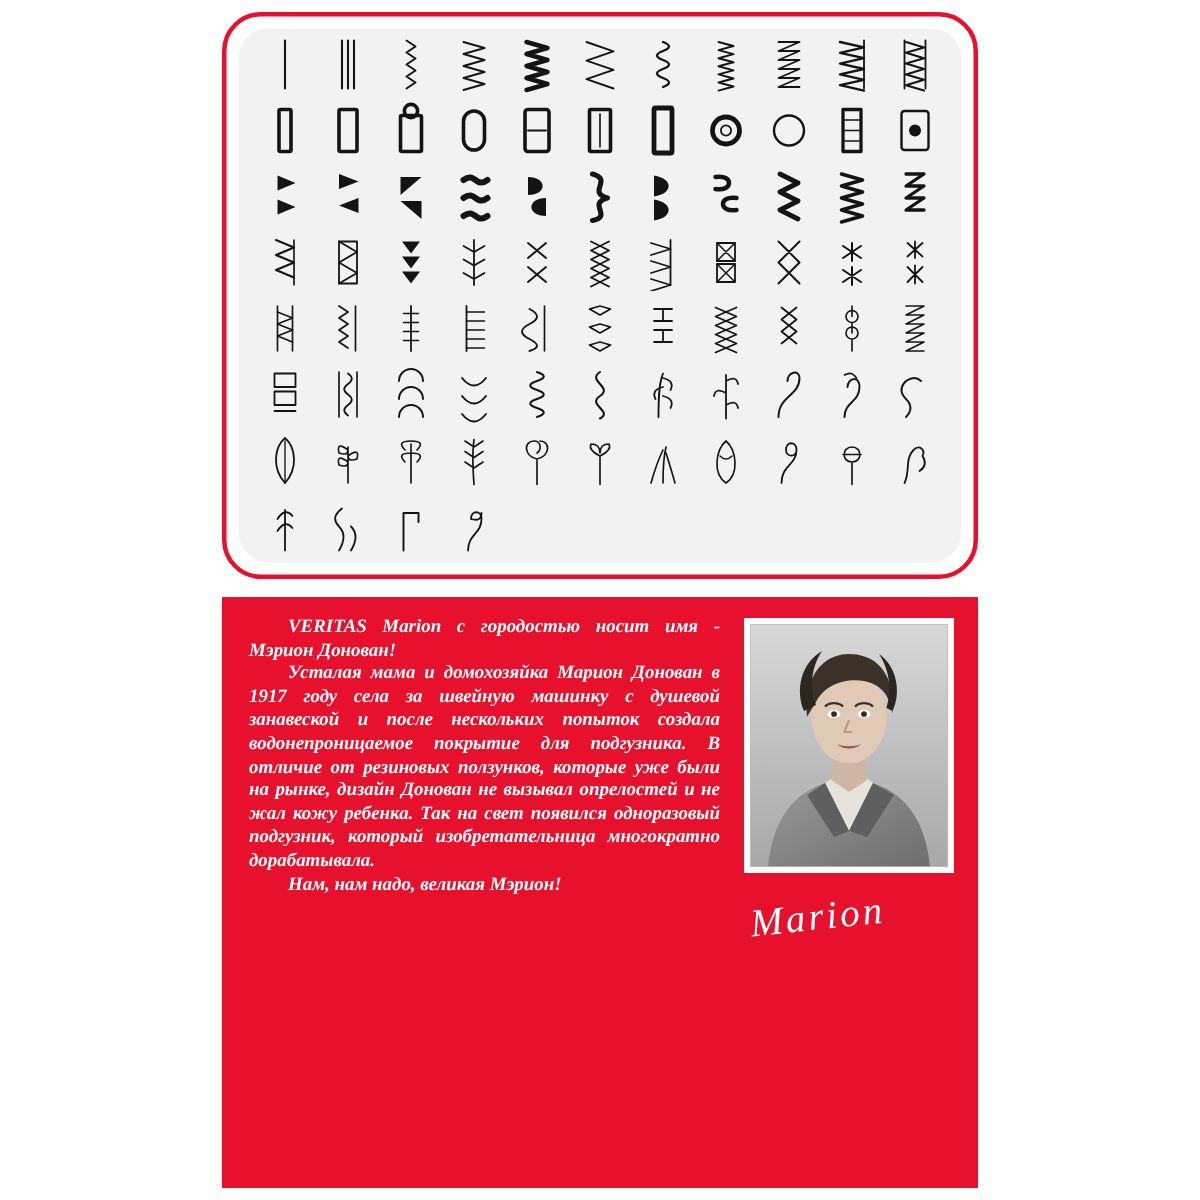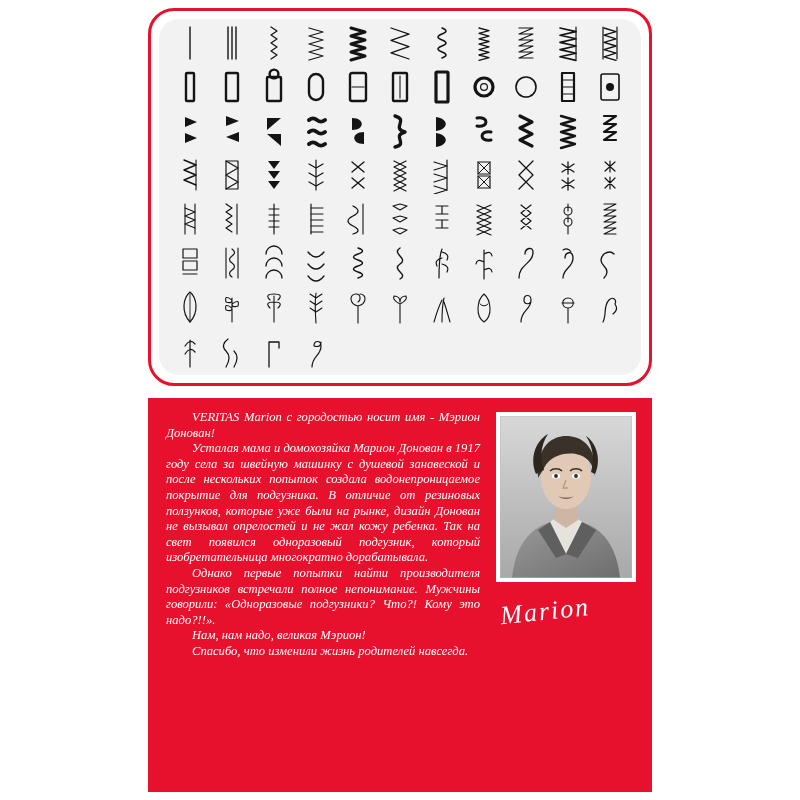--- a/index.html
+++ b/index.html
@@ -74,21 +74,21 @@
     box-sizing: border-box;
   }
   .story-text {
     position: absolute;
     left: 18px;
     top: 12px;
     width: 314px;
     color: #ffffff;
     font-family: "Liberation Serif", serif;
     font-style: italic;
-    font-weight: normal;
+    font-weight: bold;
     font-size: 12.6px;
     line-height: 15.6px;
     text-align: justify;
   }
   .story-text p {
     margin: 0 0 0 0;
     text-indent: 26px;
   }
   .photo-wrap {
     position: absolute;
@@ -601,23 +601,21 @@
           <div class="stitch-cell"></div>
         </div>
     </div>
   </div>
 
   <div class="story-card">
 
     <div class="story-text" id="story-text">
         <p>VERITAS Marion с городостью носит имя - Мэрион Донован!</p>
         <p>Усталая мама и домохозяйка Марион Донован в 1917 году села за швейную машинку с душевой занавеской и после нескольких попыток создала водонепроницаемое покрытие для подгузника. В отличие от резиновых ползунков, которые уже были на рынке, дизайн Донован не вызывал опрелостей и не жал кожу ребенка. Так на свет появился одноразовый подгузник, который изобретательница многократно дорабатывала.</p>
-        <p>Однако первые попытки найти производителя подгузников встречали полное непонимание. Мужчины говорили: «Одноразовые подгузники? Что?! Кому это надо?!!».</p>
         <p>Нам, нам надо, великая Мэрион!</p>
-        <p>Спасибо, что изменили жизнь родителей навсегда.</p>
       </div>
 
     <div class="photo-wrap">
       <div class="photo">
         <svg width="132" height="162" viewBox="0 0 132 162">
           <defs>
             <linearGradient id="bgg" x1="0" y1="0" x2="0" y2="1">
               <stop offset="0%" stop-color="#d8d8d8"></stop>
               <stop offset="100%" stop-color="#a8a8a8"></stop>
             </linearGradient>

